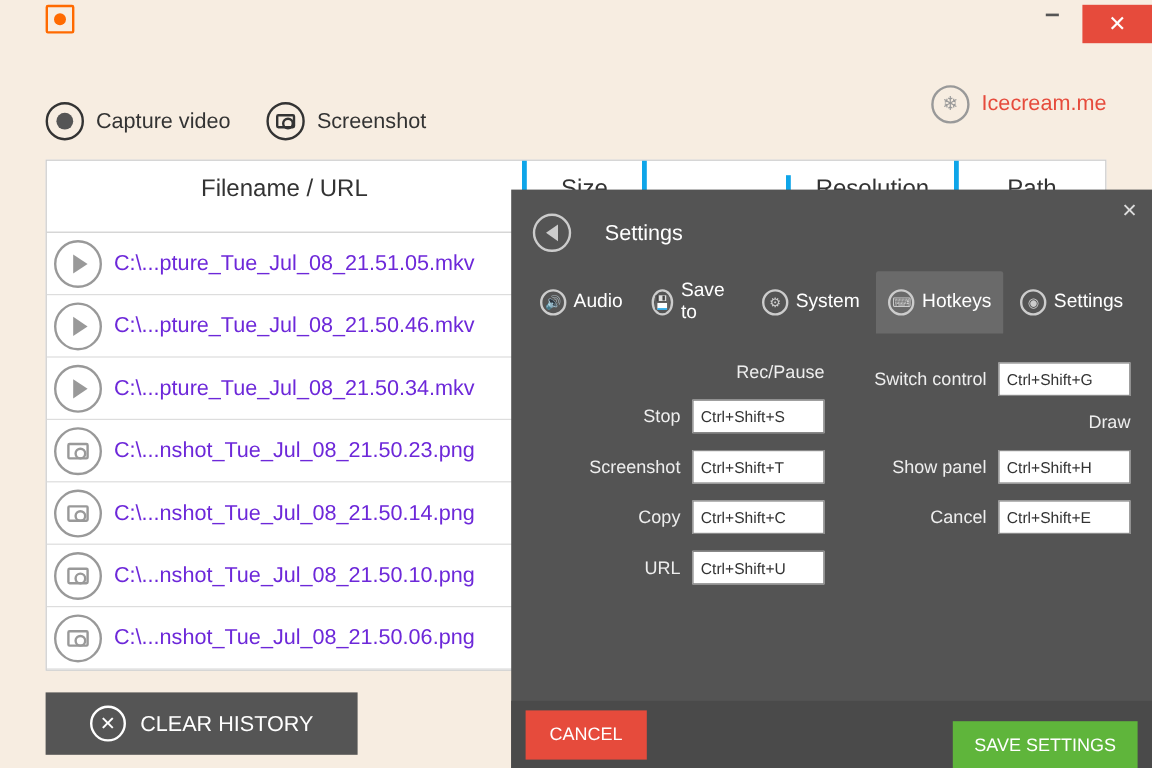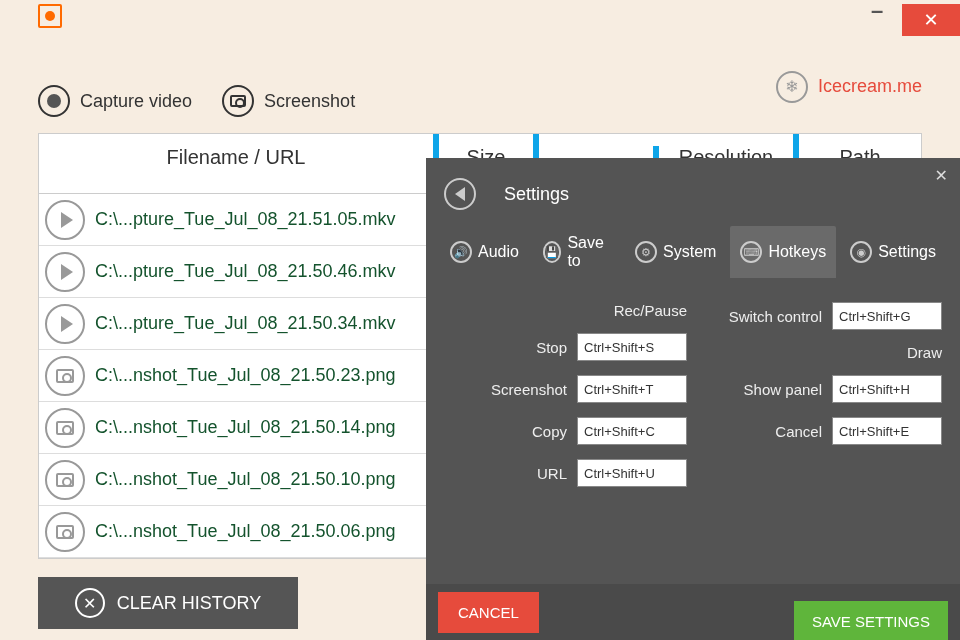--- a/index.html
+++ b/index.html
@@ -17,33 +17,33 @@
   .circle-icon { width:32px; height:32px; border:2px solid #333; border-radius:50%; display:flex; align-items:center; justify-content:center; }
   .dot { width:14px; height:14px; background:#555; border-radius:50%; }
   .cam { width:16px; height:12px; border:2px solid #333; border-radius:2px; position:relative; }
   .cam::after { content:''; position:absolute; width:6px; height:6px; border:2px solid #333; border-radius:50%; top:1px; left:3px; }
   .spacer { flex:1; }
   .brand { display:flex; align-items:center; gap:10px; color:#e64b3c; font-size:18px; cursor:pointer; }
   .brand-icon { width:32px; height:32px; border:2px solid #999; border-radius:50%; display:flex; align-items:center; justify-content:center; color:#999; font-size:16px; }
   
   .table { margin: 0 38px; background:#fff; border:1px solid #ccc; }
   .table-header { display:flex; border-bottom:1px solid #ccc; }
-  .th { padding:12px 8px; font-size:20px; color:#333; text-align:center; border-right:6px solid #0ea5e9; }
+  .th { padding:12px 8px; font-size:20px; color:#333; text-align:center; border-right:4px solid #0ea5e9; }
   .th:last-child { border-right:none; }
   .th.fn { flex: 0 0 400px; }
   .th.sz { flex: 0 0 100px; }
   .th.du { flex: 0 0 120px; margin-top: 12px; }
   .th.re { flex: 0 0 140px; }
   .th.pa { flex: 1; }
   .row { display:flex; align-items:center; border-bottom:1px solid #ddd; height:52px; padding-left:6px; }
   .row-icon { width:40px; height:40px; border:2px solid #999; border-radius:50%; display:flex; align-items:center; justify-content:center; color:#999; margin-right:10px; flex-shrink:0; }
   .play-tri { width:0; height:0; border-left:12px solid #999; border-top:8px solid transparent; border-bottom:8px solid transparent; margin-left:3px; }
   .cam2 { width:18px; height:14px; border:2px solid #999; border-radius:2px; position:relative; }
   .cam2::after { content:''; position:absolute; width:6px; height:6px; border:2px solid #999; border-radius:50%; top:2px; left:4px; }
-  .fname { font-size:18px; color:#14532d; white-space:nowrap; }
+  .fname { font-size:18px; color:#6d28d9; white-space:nowrap; }
   
   .clear-btn { margin:18px 0 0 38px; width:260px; height:52px; background:#555; color:#fff; display:flex; align-items:center; justify-content:center; gap:12px; font-size:18px; cursor:pointer; }
   .x-circ { width:30px; height:30px; border:2px solid #fff; border-radius:50%; display:flex; align-items:center; justify-content:center; font-size:16px; }
   
   .overlay { position:absolute; top:158px; left:426px; width:534px; height:482px; background:#545454; color:#fff; }
   .ov-close { position:absolute; top:8px; right:12px; font-size:16px; cursor:pointer; color:#ddd; }
   .ov-head { display:flex; align-items:center; gap:28px; padding:20px 0 16px 18px; }
   .back-circ { width:32px; height:32px; border:2px solid #ccc; border-radius:50%; display:flex; align-items:center; justify-content:center; cursor:pointer; }
   .back-arrow { width:0; height:0; border-right:10px solid #ccc; border-top:7px solid transparent; border-bottom:7px solid transparent; }
   .ov-title { font-size:18px; }

